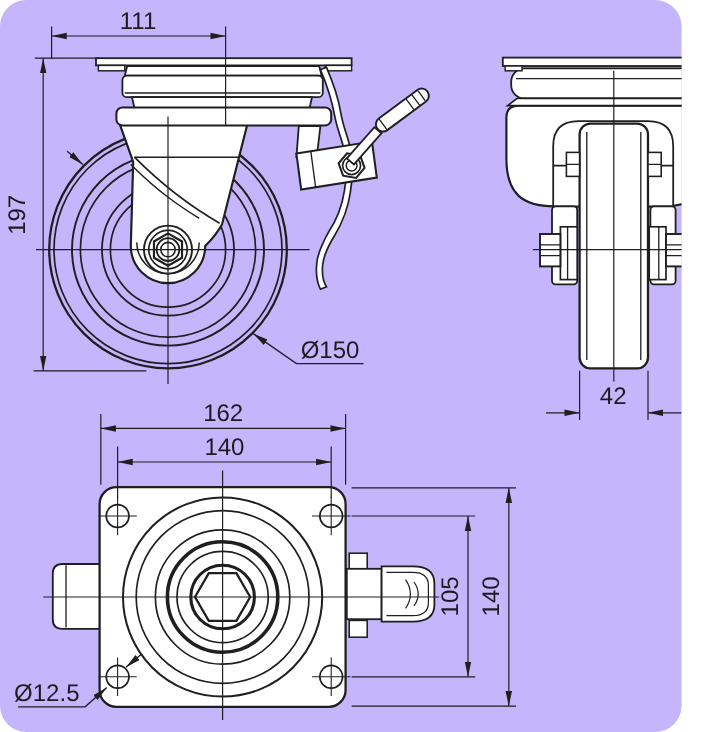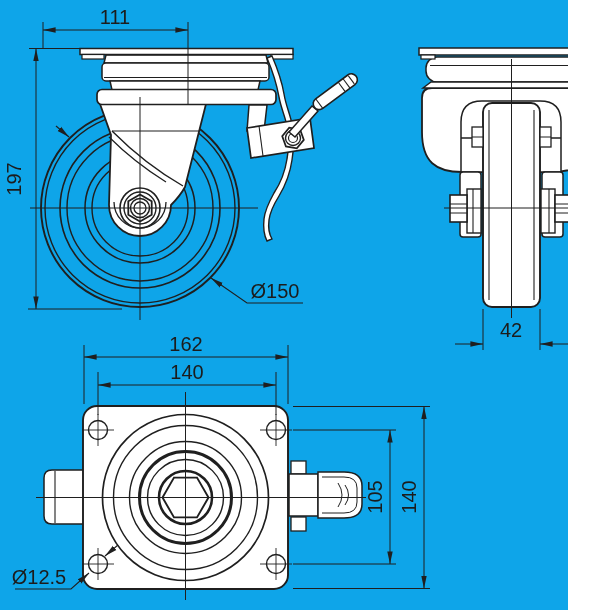--- a/index.html
+++ b/index.html
@@ -1,16 +1,16 @@
 <!DOCTYPE html>
 <html><head>
 <meta charset="utf-8">
 <style>
   html,body{margin:0;padding:0;background:#ffffff;}
-  .stage{width:568px;height:610px;background:#0ea5e9;position:relative;overflow:hidden;}
+  .stage{width:568px;height:610px;background:#c4b5fd;position:relative;overflow:hidden;border-radius:22px;}
   svg{display:block;}
   text{font-family:"Liberation Sans","DejaVu Sans",sans-serif;fill:#1c1c1c;}
   .dimtxt{font-size:20px;}
   .ln{stroke:#1f1f1f;fill:none;}
   .fillw{fill:#ffffff;stroke:#1f1f1f;}
 </style>
 </head>
 <body>
 
 <div class="stage">

